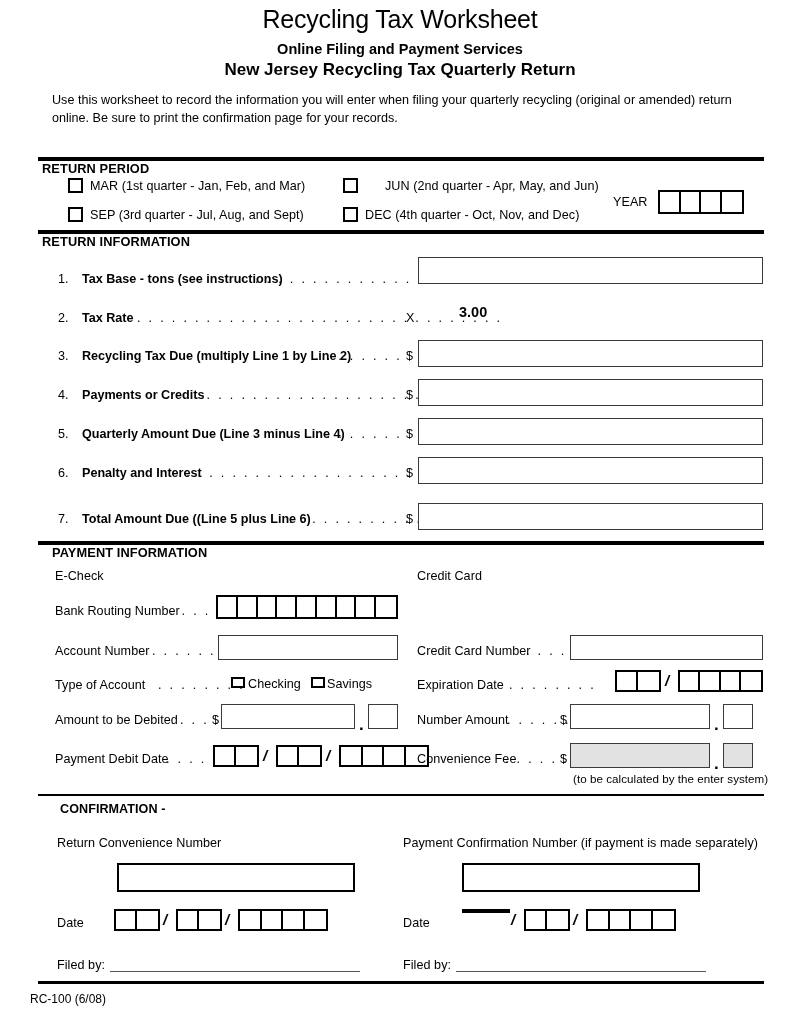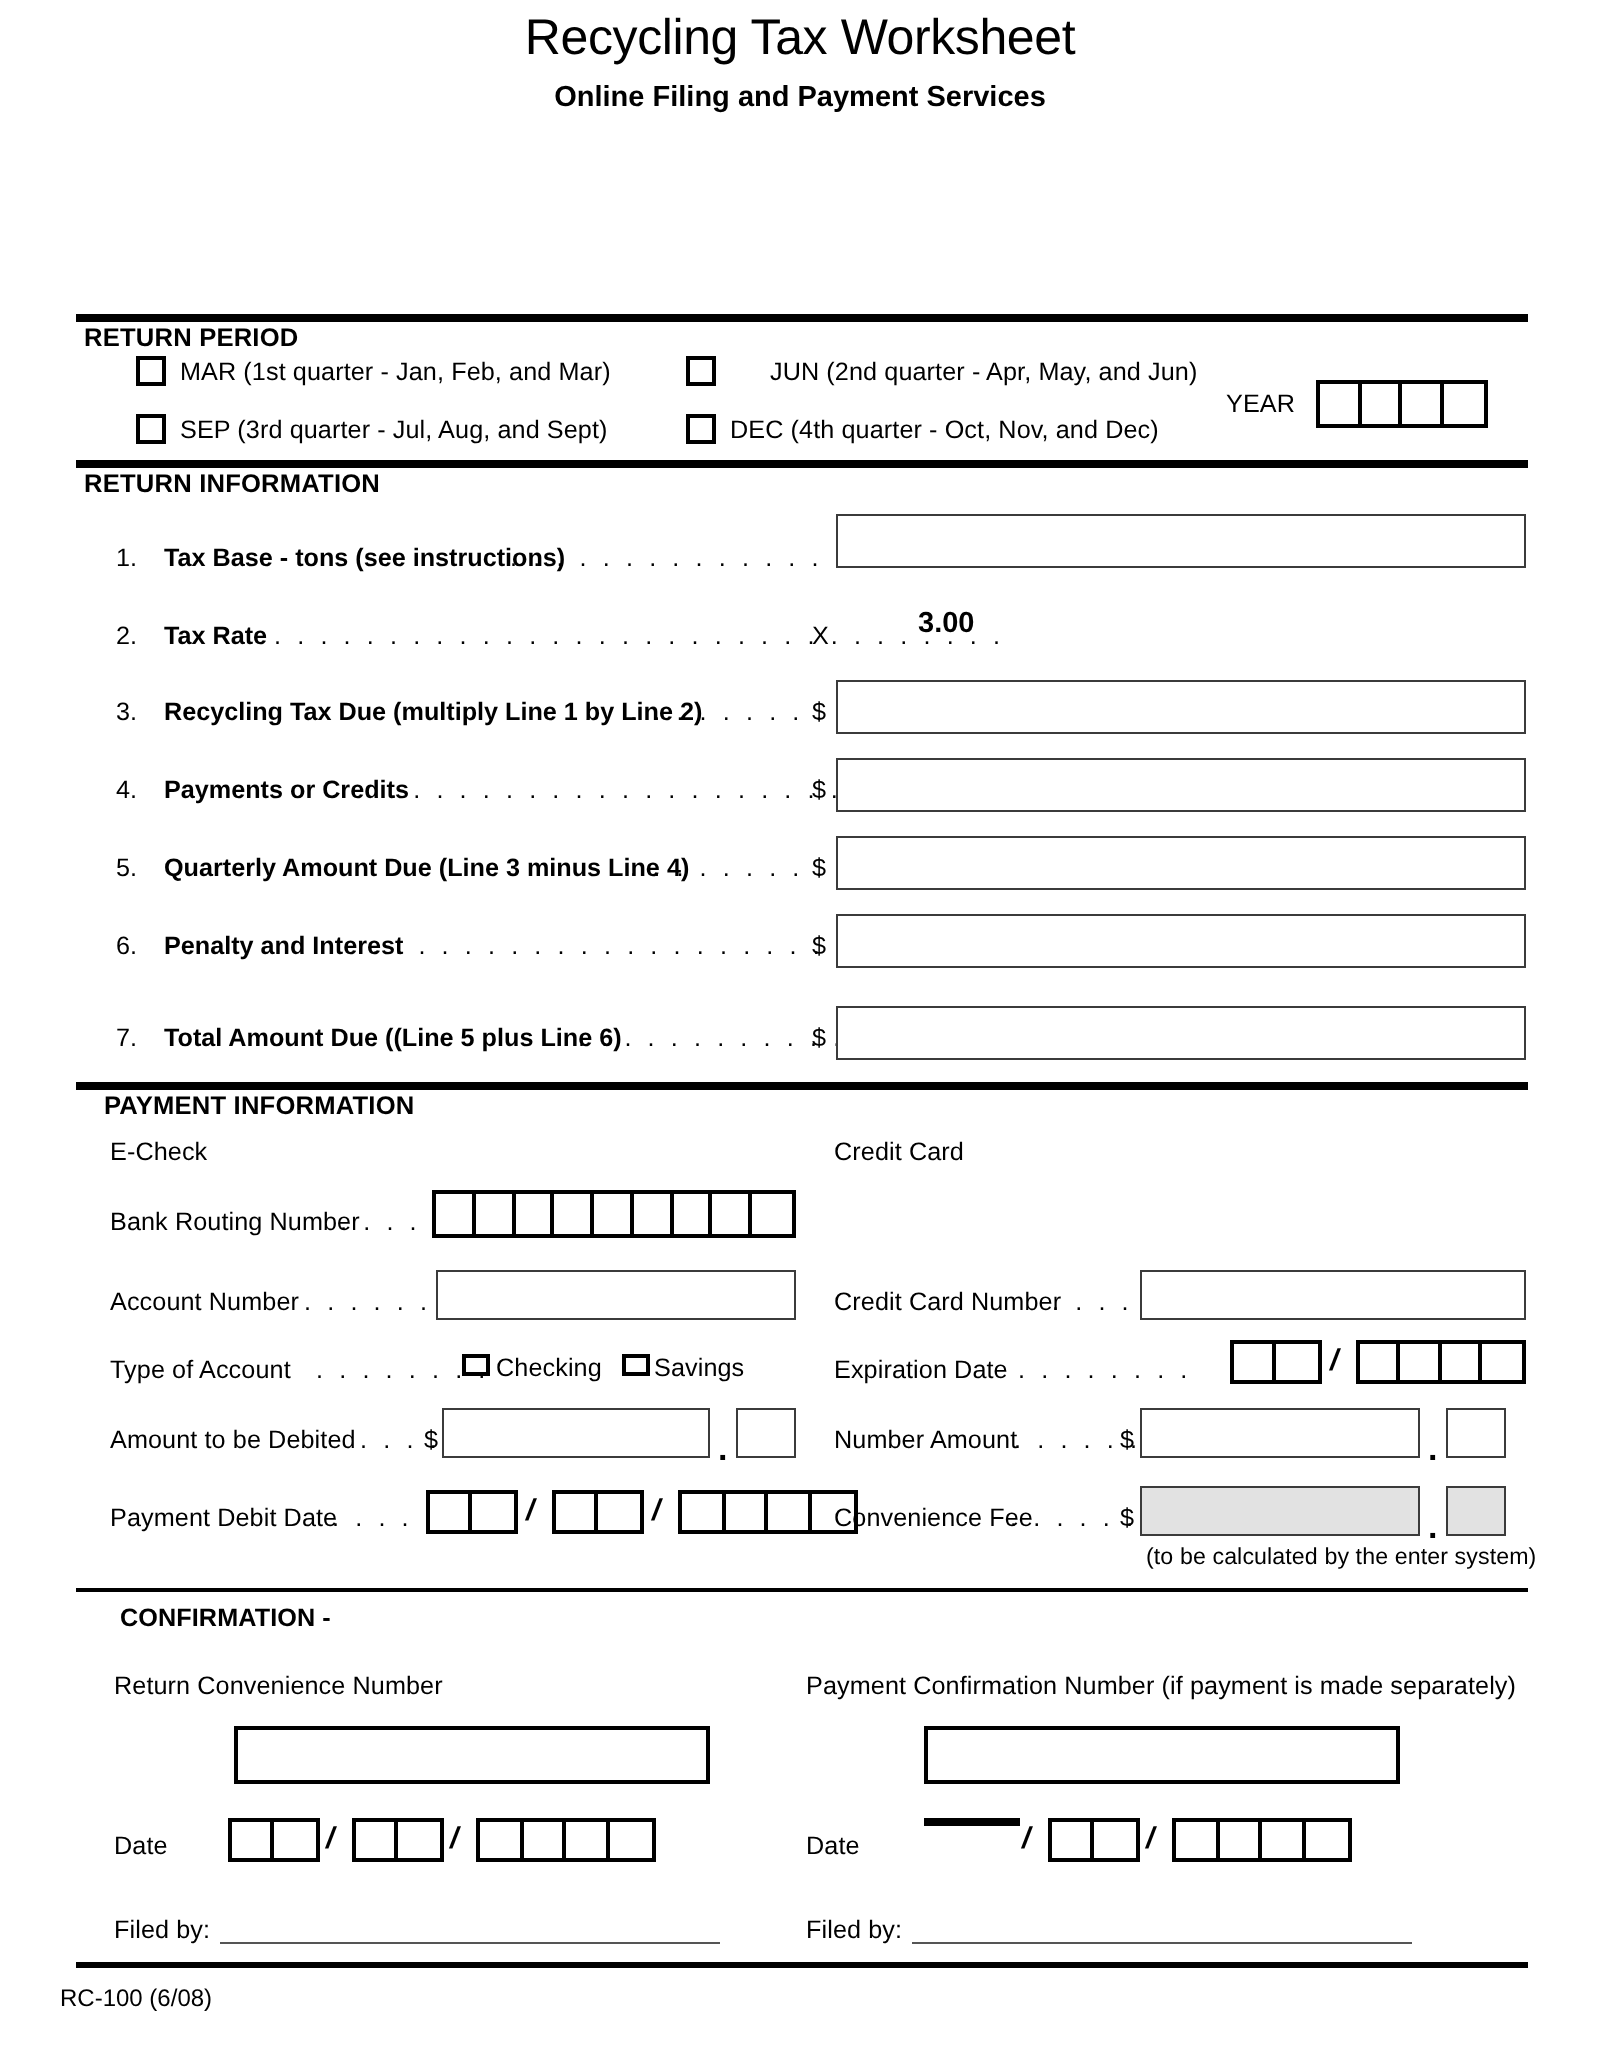--- a/index.html
+++ b/index.html
@@ -138,21 +138,23 @@
   .formid { position: absolute; font-size: 12px; }
 </style>
 </head>
 <body>
 
 <div class="page">
 
   <div class="hdr">
     <div class="hdr-title">Recycling Tax Worksheet</div>
     <div class="hdr-sub1">Online Filing and Payment Services</div>
-  </div>
+    <div class="hdr-sub2">New Jersey Recycling Tax Quarterly Return</div>
+  </div>
+  <div class="intro">Use this worksheet to record the information you will enter when filing your quarterly recycling (original or amended) return online.  Be sure to print the confirmation page for your records.</div>
 
   <div class="rule" style="top:157px"></div>
   <div class="sec-label" style="left:42px; top:161px">RETURN PERIOD</div>
 
   <div class="cbx" style="left:68px; top:178px; width:15px; height:15px"></div>
   <div class="lbl" style="left:90px; top:179px">MAR (1st quarter - Jan, Feb, and Mar)</div>
 
   <div class="cbx" style="left:343px; top:178px; width:15px; height:15px"></div>
   <div class="lbl" style="left:385px; top:179px">JUN (2nd quarter - Apr, May, and Jun)</div>
 

